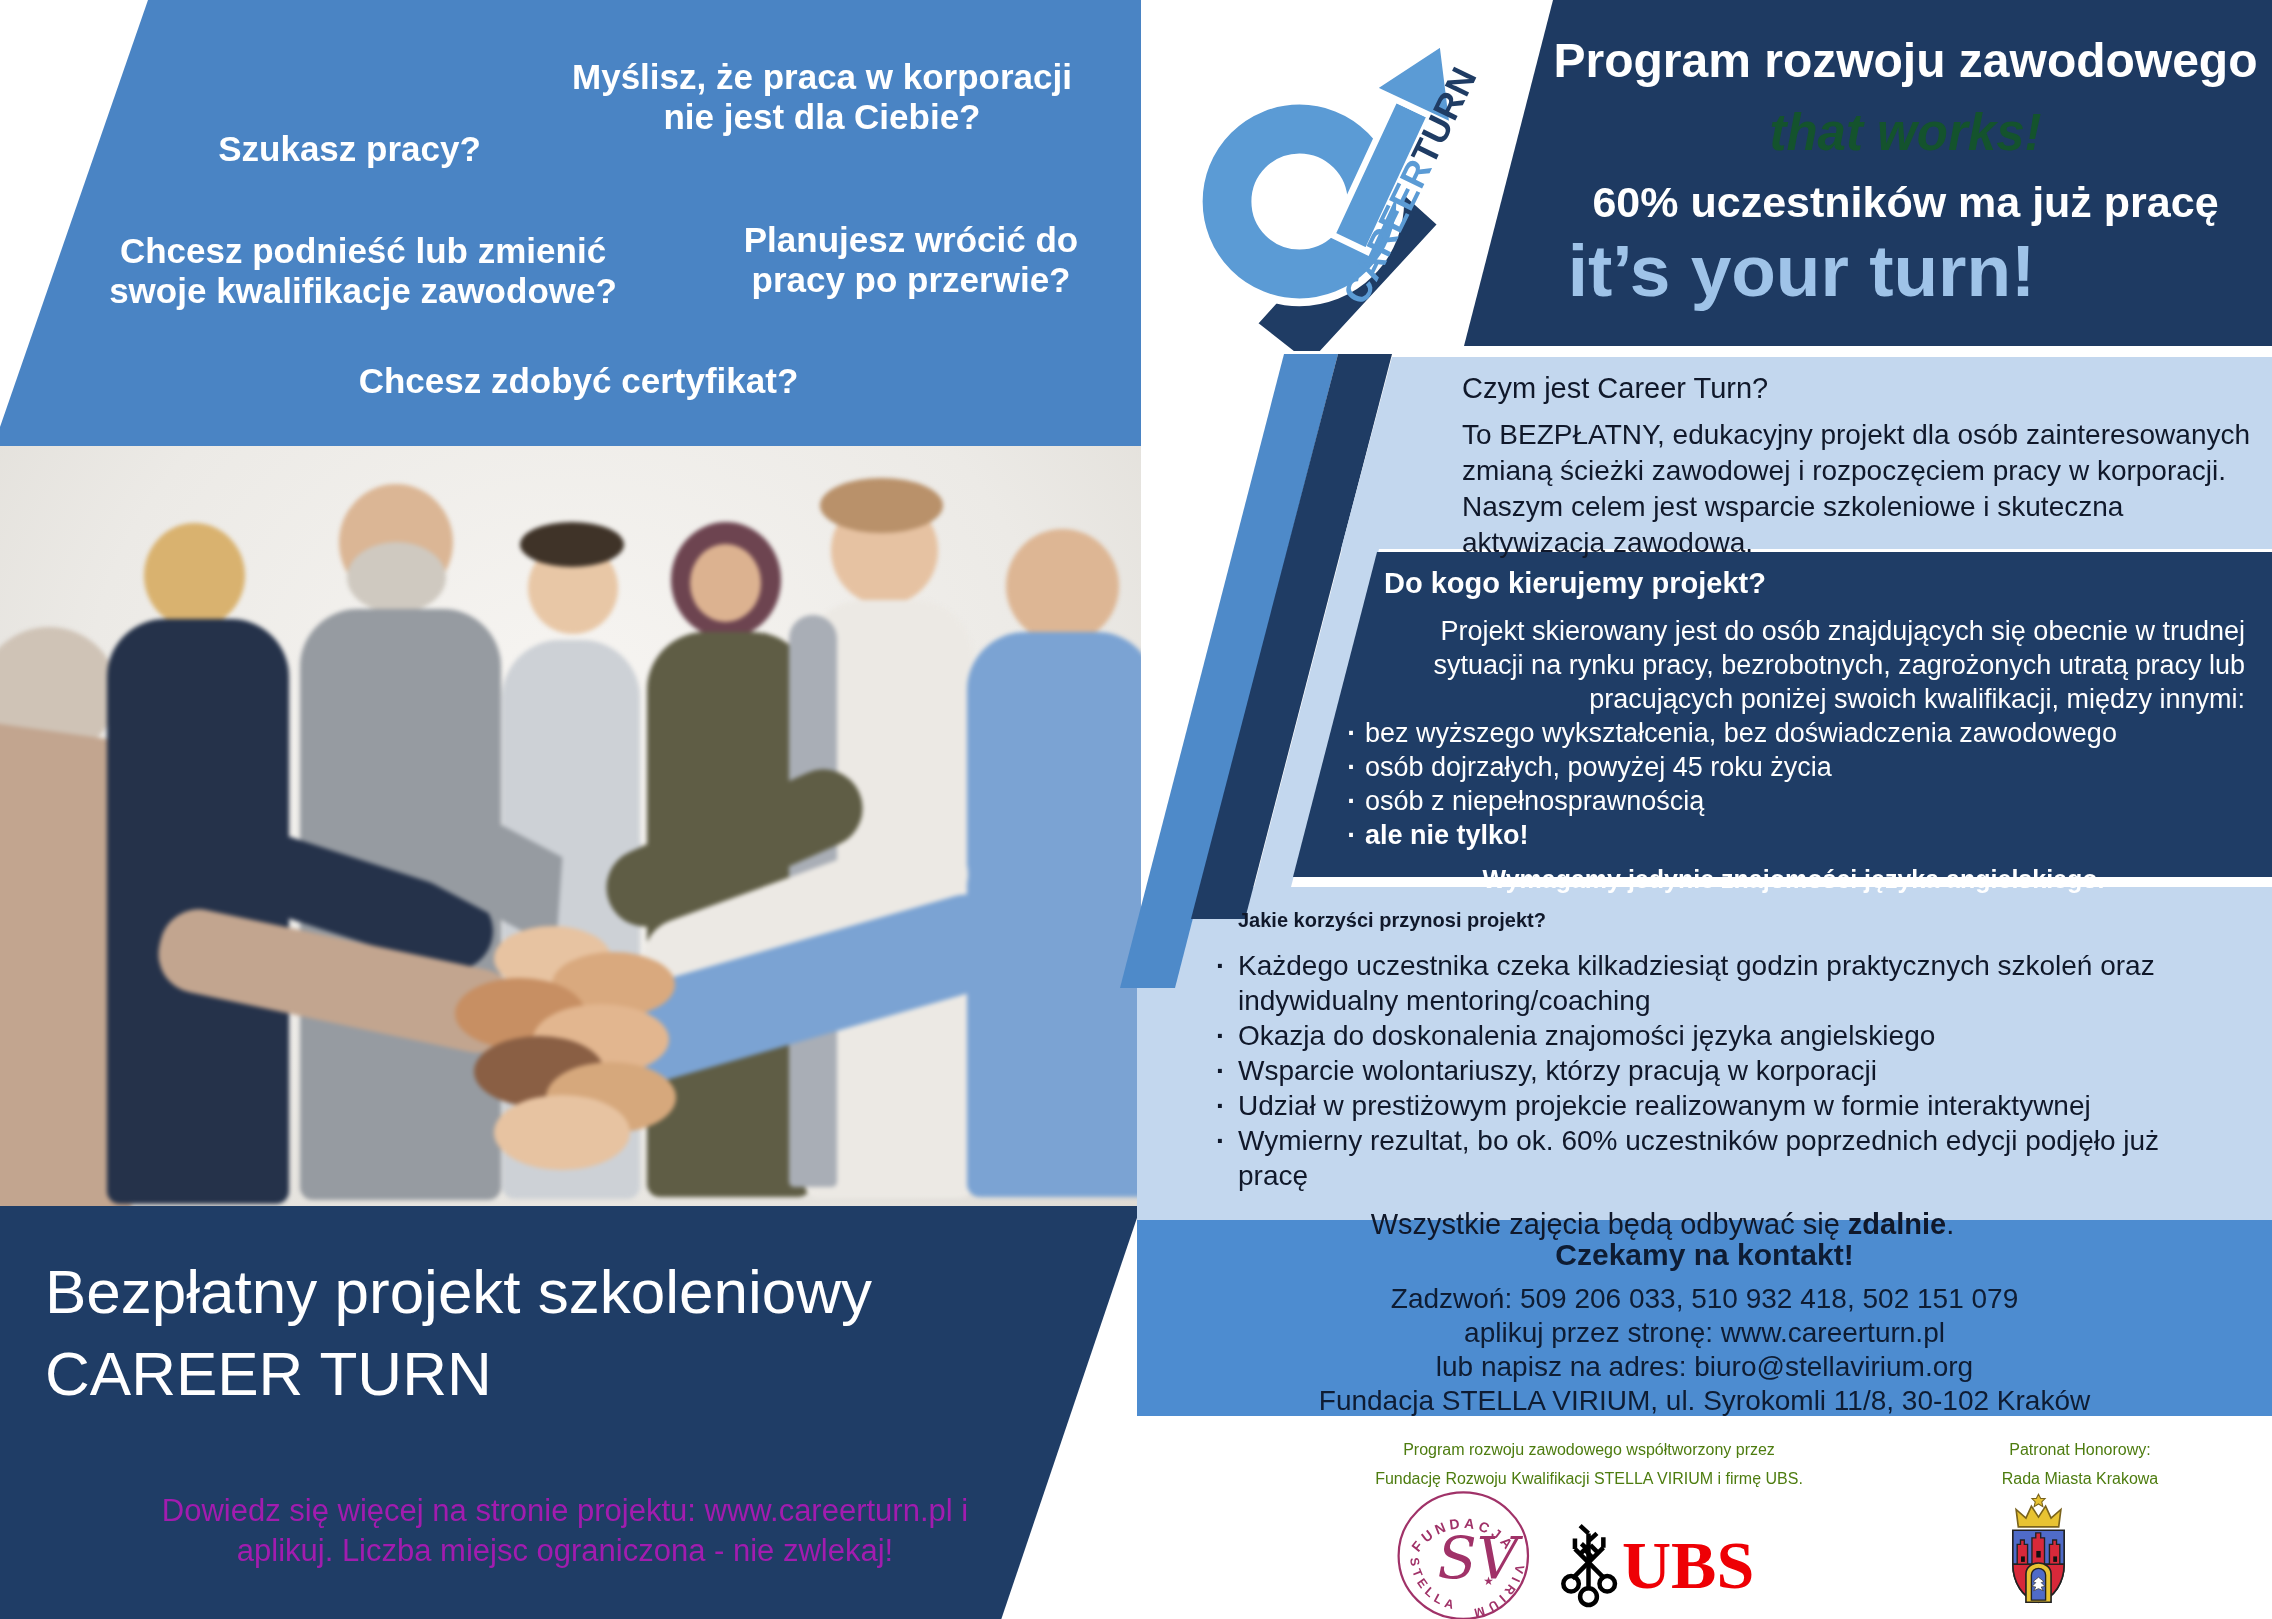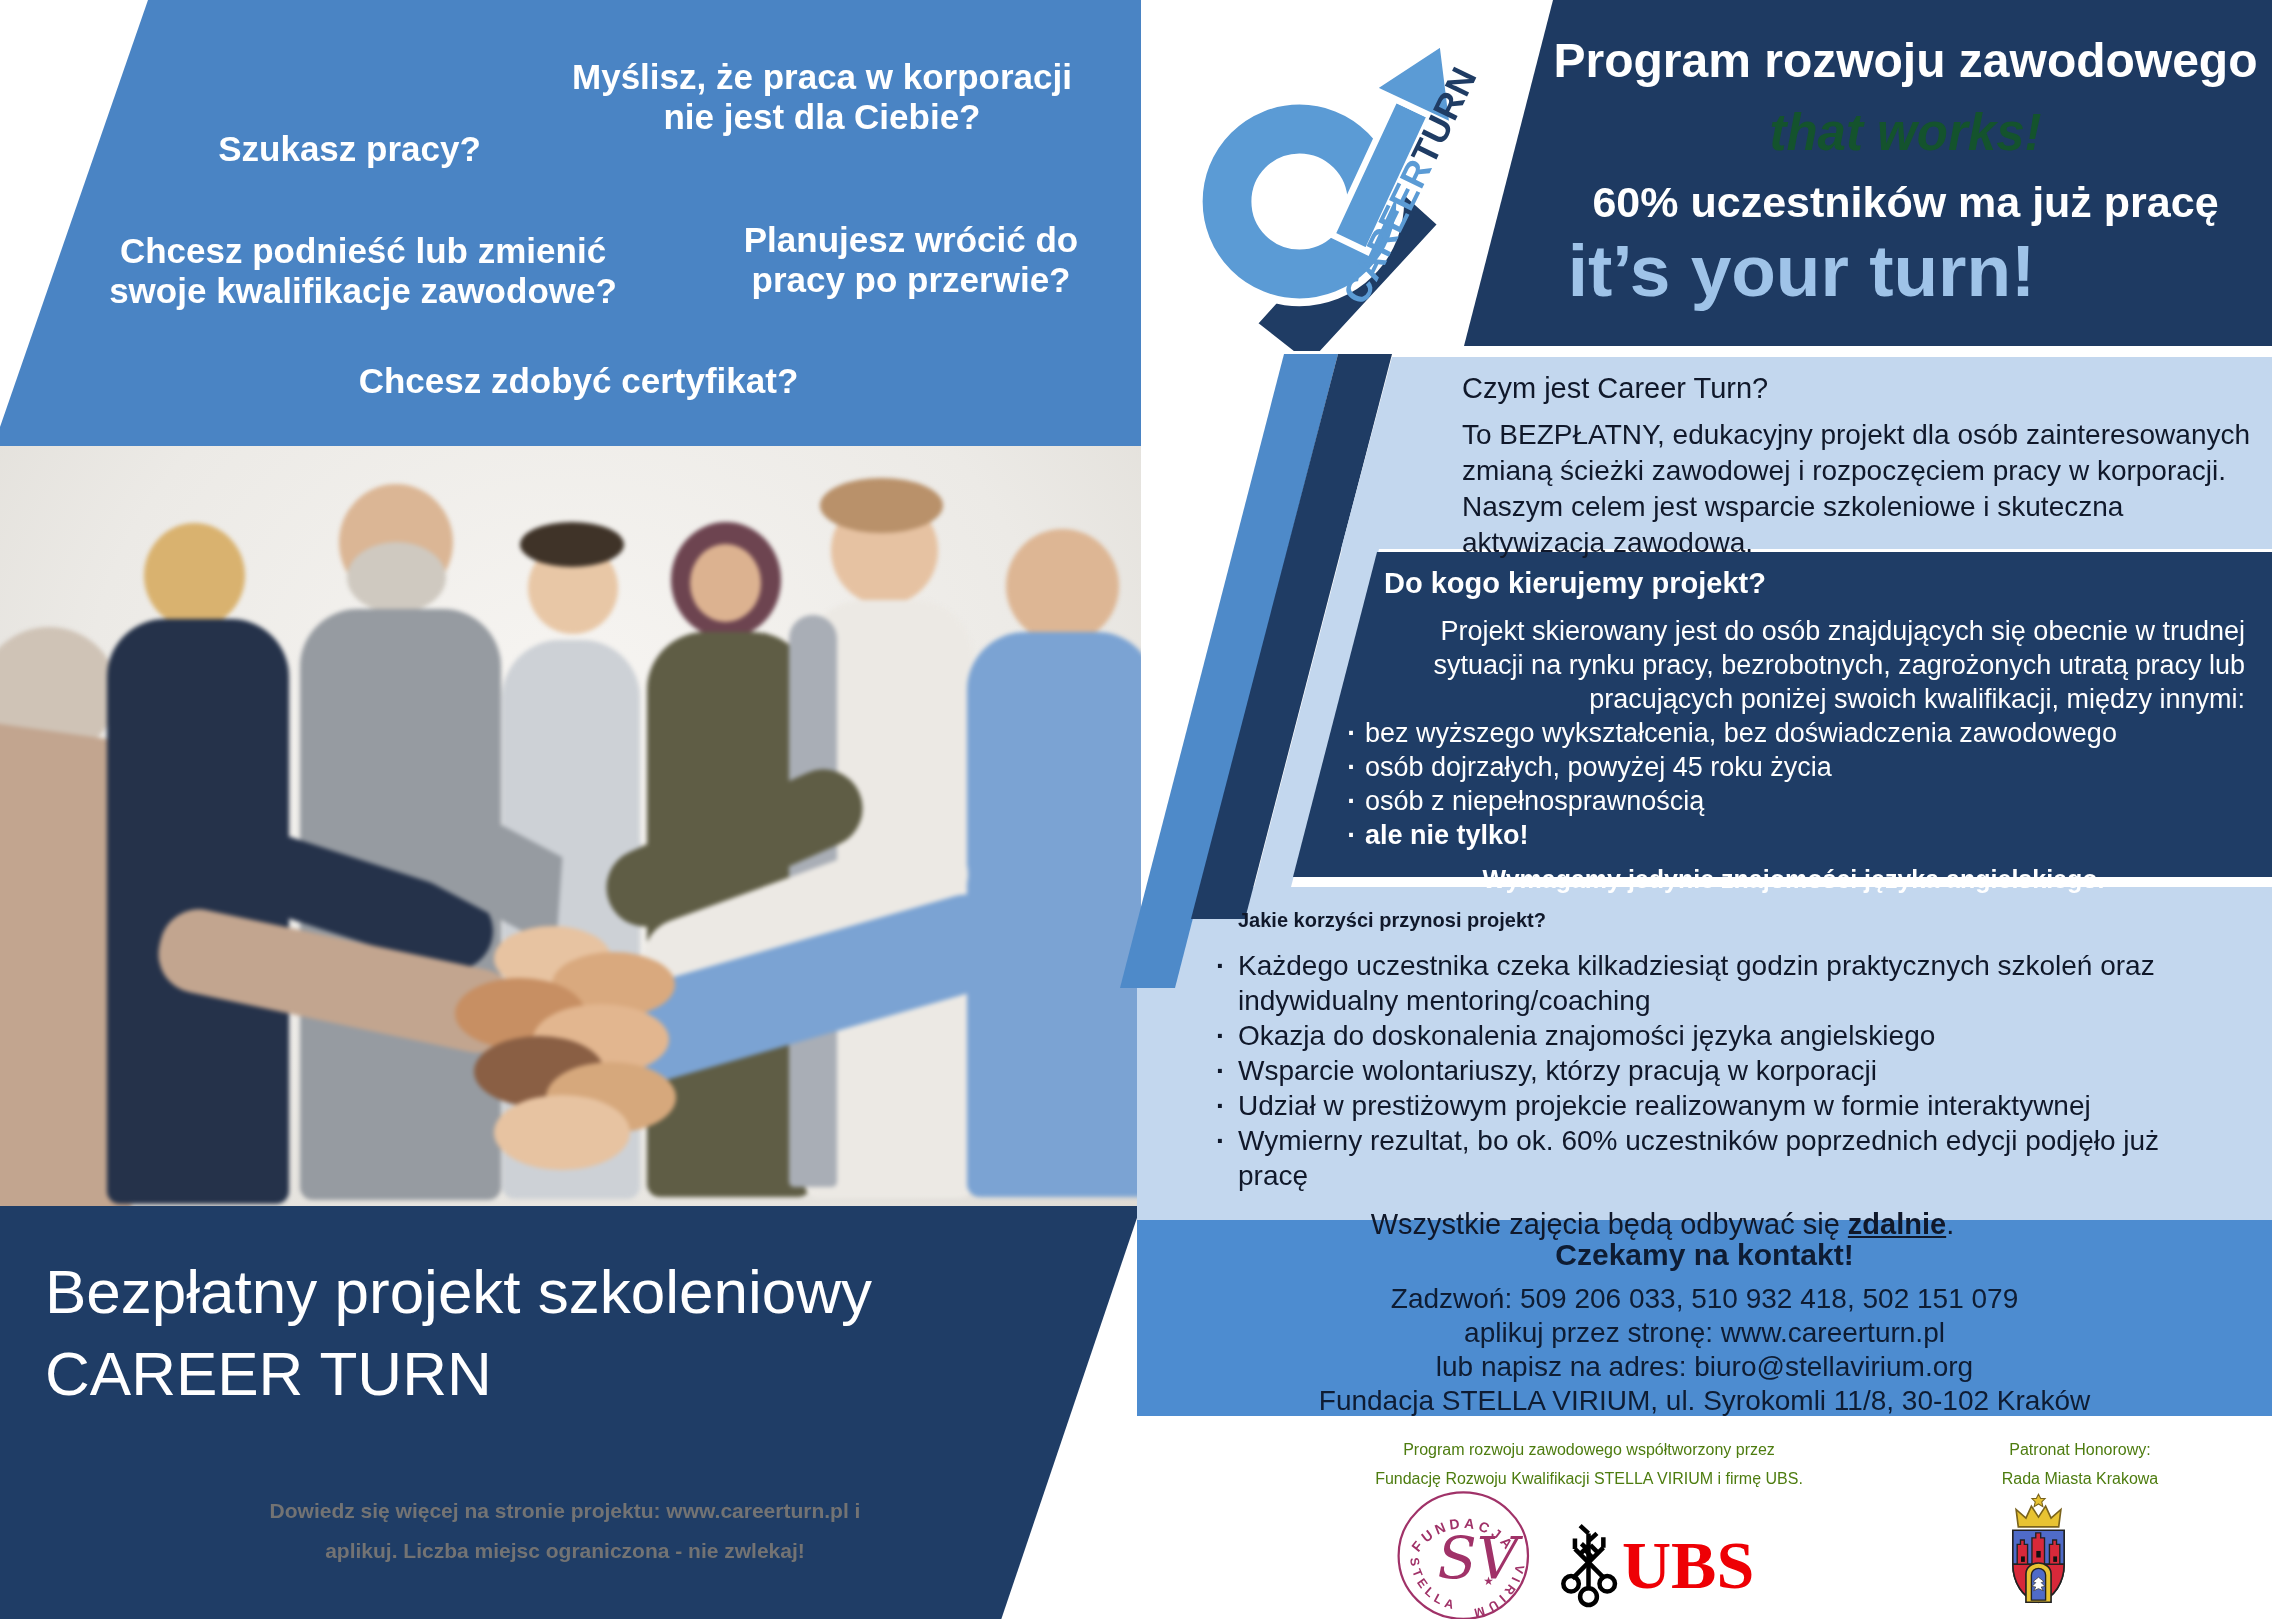--- a/index.html
+++ b/index.html
@@ -17,22 +17,22 @@
   #photo .blurwrap{position:absolute;left:0;top:0;width:100%;height:100%;filter:blur(1.9px);}
   .head{position:absolute;border-radius:50%;}
   .body-sh{position:absolute;border-radius:58px 58px 13px 13px;}
   .arm{position:absolute;border-radius:39px;}
   .hand{position:absolute;border-radius:50%;}
 
   #bottom-left{left:0;top:1206px;width:1141px;height:414px;background:#1f3d66;z-index:2;
                clip-path:polygon(0 0,1141px 0,1001px 414px,0 414px);}
   #bl-title{left:45px;top:1251px;width:1040px;text-align:left;color:#fff;z-index:3;
             font-size:62px;line-height:82px;font-weight:400;}
-  #bl-sub{left:45px;top:1491px;width:1040px;text-align:center;color:#737373;z-index:3;
-          font-size:21px;line-height:40px;font-weight:700;}
+  #bl-sub{left:45px;top:1491px;width:1040px;text-align:center;color:#a21caf;z-index:3;
+          font-size:31px;line-height:40px;font-weight:400;}
 
   
   .stripe{position:absolute;z-index:3;}
   #stripe-med{left:1040px;top:354px;width:364px;height:637px;background:#4e8ac9;
       clip-path:polygon(244px 0,298px 0,135px 634px,80px 634px);}
   #stripe-navy{left:1105px;top:354px;width:364px;height:569px;background:#1f3c64;
       clip-path:polygon(233px 0,287px 0,140px 565px,86px 565px);}
   #stripe-pale{left:1170px;top:549px;width:325px;height:338px;background:#c3d7ee;
       clip-path:polygon(172px 0,209px 0,121px 338px,84px 338px);}
 
@@ -61,21 +61,21 @@
   .t-b.bold{font-weight:700;}
   #target-note{margin-top:13px;text-align:center;font-size:25px;font-weight:700;}
 
   #benefits-panel{left:1137px;top:887px;width:1135px;height:333px;background:#c3d7ee;z-index:2;
       clip-path:polygon(58px 0,1135px 0,1135px 333px,0 333px,0 55px);}
   #benefits-text{left:1199px;top:909px;width:1017px;z-index:5;color:#10182a;}
   #benefits-text .hd{font-size:20px;font-weight:700;margin-left:39px;margin-bottom:15.6px;}
   .k-b{position:relative;padding-left:39px;font-size:28px;line-height:35px;}
   .k-b::before{content:"\00B7";position:absolute;left:17px;font-weight:700;}
   #benefits-close{margin-top:15.6px;text-align:center;font-size:29px;transform:translateX(-45px);}
-  #benefits-close b{font-weight:700;text-decoration:underline;}
+  #benefits-close b{font-weight:700;}
 
   #contact-panel{left:1137px;top:1220px;width:1135px;height:196px;background:#4d8cd0;z-index:4;}
   #contact-text{left:1137px;top:1238px;width:1135px;text-align:center;z-index:5;color:#0e1c33;}
   #contact-text .hd{font-size:30px;font-weight:700;margin-bottom:10.4px;}
   #contact-text .ln{font-size:28px;line-height:34px;}
 
   
   .foot-txt{color:#4d7c0f;font-size:16px;line-height:29px;text-align:center;z-index:2;}
   #credits{left:1261px;top:1435px;width:656px;}
   #patronage{left:1963px;top:1435px;width:234px;}

